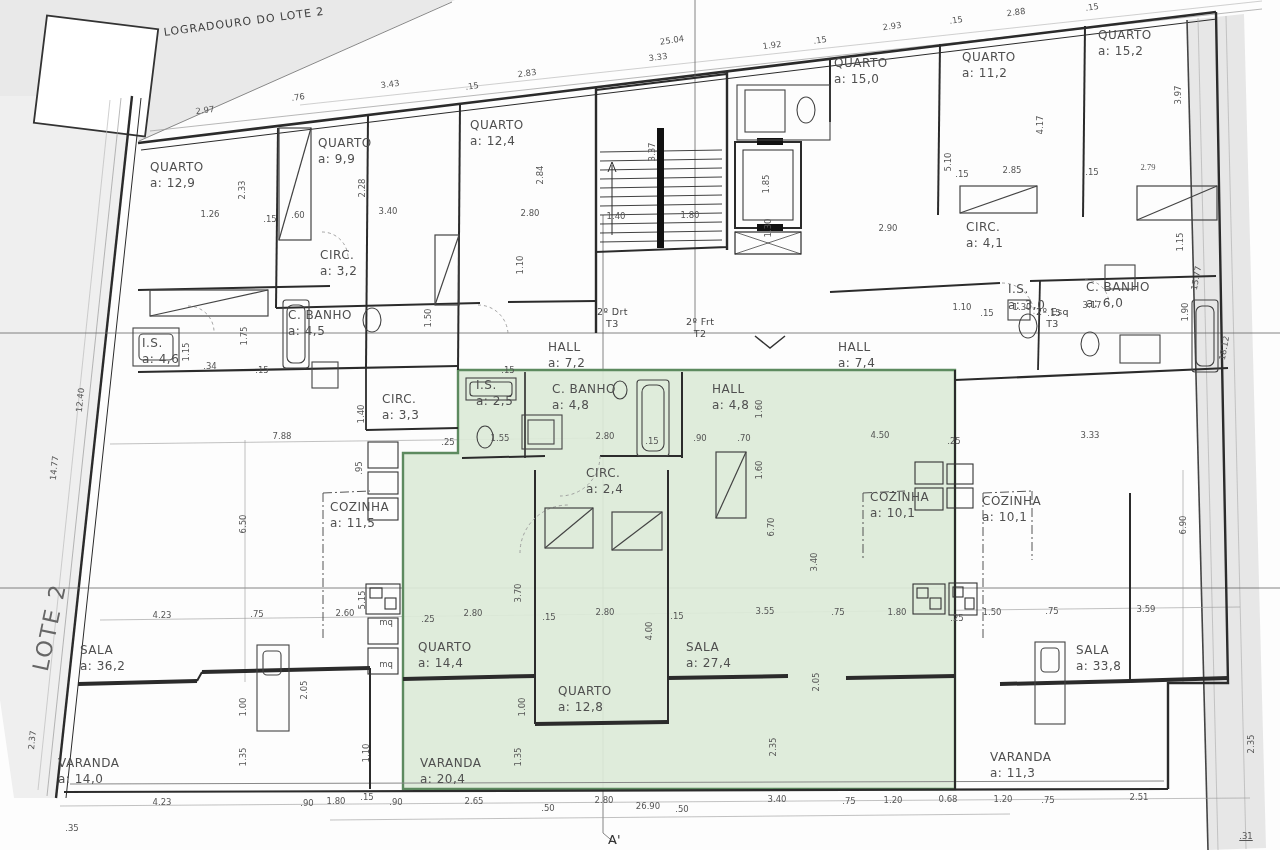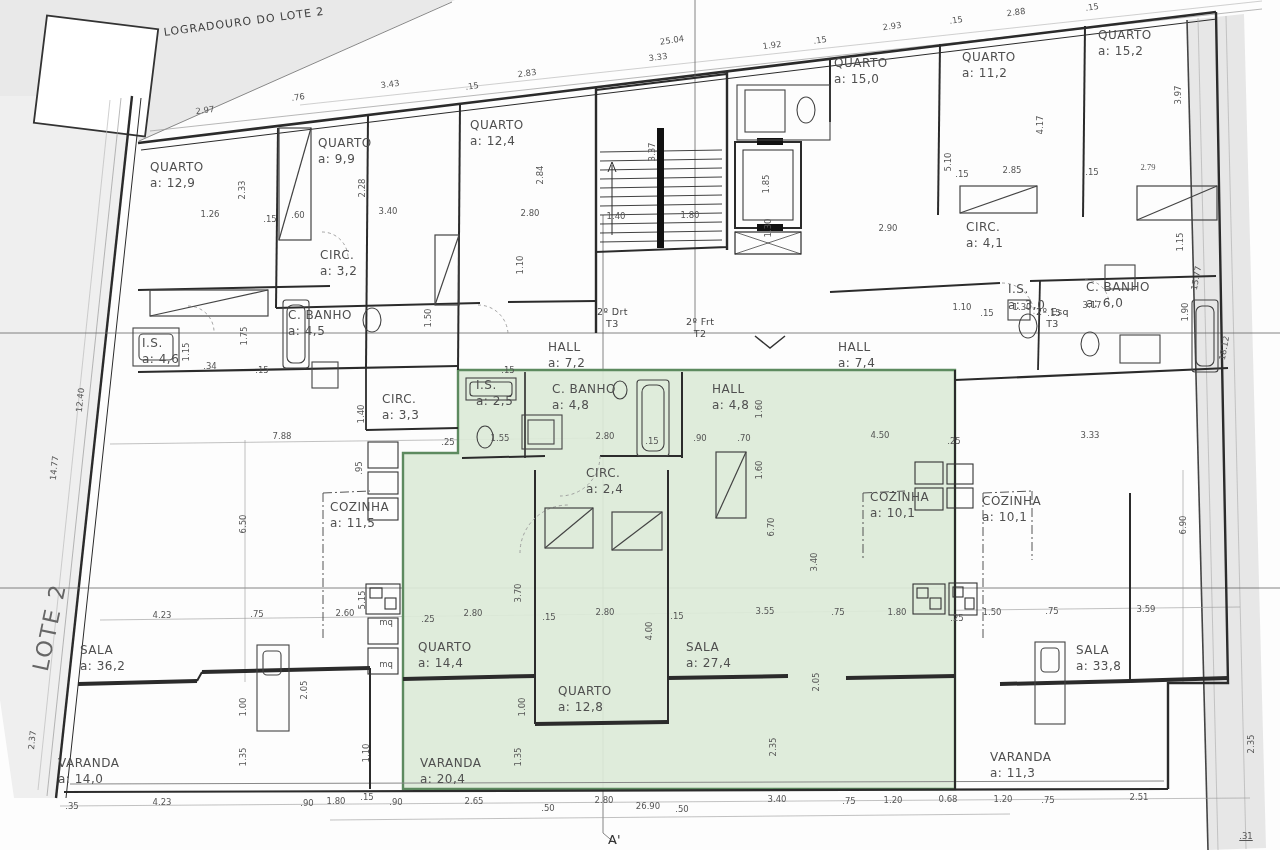--- a/index.html
+++ b/index.html
@@ -394,21 +394,21 @@
       <span class="dim" style="left: 243px; top: 707px; transform: translate(-50%, -50%) rotate(-90deg);">1.00</span>
       <span class="dim" style="left: 243px; top: 757px; transform: translate(-50%, -50%) rotate(-90deg);">1.35</span>
       <span class="dim" style="left: 366px; top: 753px; transform: translate(-50%, -50%) rotate(-90deg);">1.10</span>
       <span class="dim" style="left: 522px; top: 707px; transform: translate(-50%, -50%) rotate(-90deg);">1.00</span>
       <span class="dim" style="left: 518px; top: 757px; transform: translate(-50%, -50%) rotate(-90deg);">1.35</span>
       <span class="dim" style="left: 773px; top: 747px; transform: translate(-50%, -50%) rotate(-90deg);">2.35</span>
       <span class="dim" style="left: 816px; top: 682px; transform: translate(-50%, -50%) rotate(-90deg);">2.05</span>
       <span class="dim" style="left: 1251px; top: 744px; transform: translate(-50%, -50%) rotate(-90deg);">2.35</span>
       <span class="dim" style="left: 386px; top: 622px; transform: translate(-50%, -50%) rotate(0deg);">mq</span>
       <span class="dim" style="left: 386px; top: 664px; transform: translate(-50%, -50%) rotate(0deg);">mq</span>
-      <span class="dim" style="left: 72px; top: 806px; transform: translate(-50%, -50%) rotate(0deg);">.35</span>
+      <span class="dim" style="left: 72px; top: 828px; transform: translate(-50%, -50%) rotate(0deg);">.35</span>
       <span class="dim" style="left: 162px; top: 802px; transform: translate(-50%, -50%) rotate(0deg);">4.23</span>
       <span class="dim" style="left: 307px; top: 803px; transform: translate(-50%, -50%) rotate(0deg);">.90</span>
       <span class="dim" style="left: 336px; top: 801px; transform: translate(-50%, -50%) rotate(0deg);">1.80</span>
       <span class="dim" style="left: 367px; top: 797px; transform: translate(-50%, -50%) rotate(0deg);">.15</span>
       <span class="dim" style="left: 396px; top: 802px; transform: translate(-50%, -50%) rotate(0deg);">.90</span>
       <span class="dim" style="left: 474px; top: 801px; transform: translate(-50%, -50%) rotate(0deg);">2.65</span>
       <span class="dim" style="left: 548px; top: 808px; transform: translate(-50%, -50%) rotate(0deg);">.50</span>
       <span class="dim" style="left: 604px; top: 800px; transform: translate(-50%, -50%) rotate(0deg);">2.80</span>
       <span class="dim" style="left: 682px; top: 809px; transform: translate(-50%, -50%) rotate(0deg);">.50</span>
       <span class="dim" style="left: 777px; top: 799px; transform: translate(-50%, -50%) rotate(0deg);">3.40</span>

